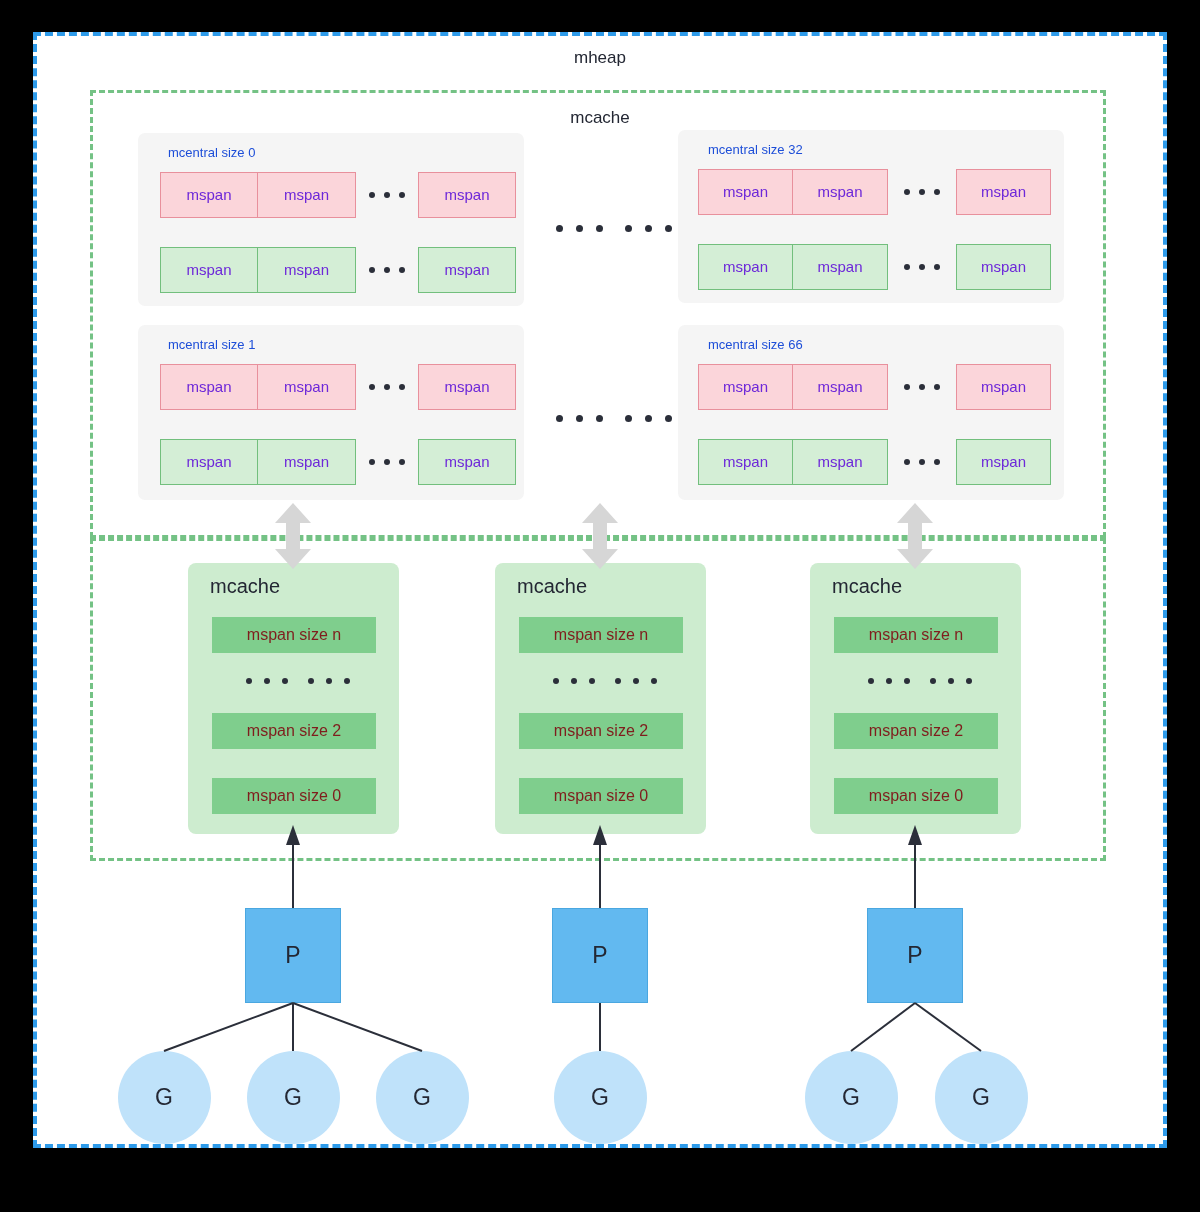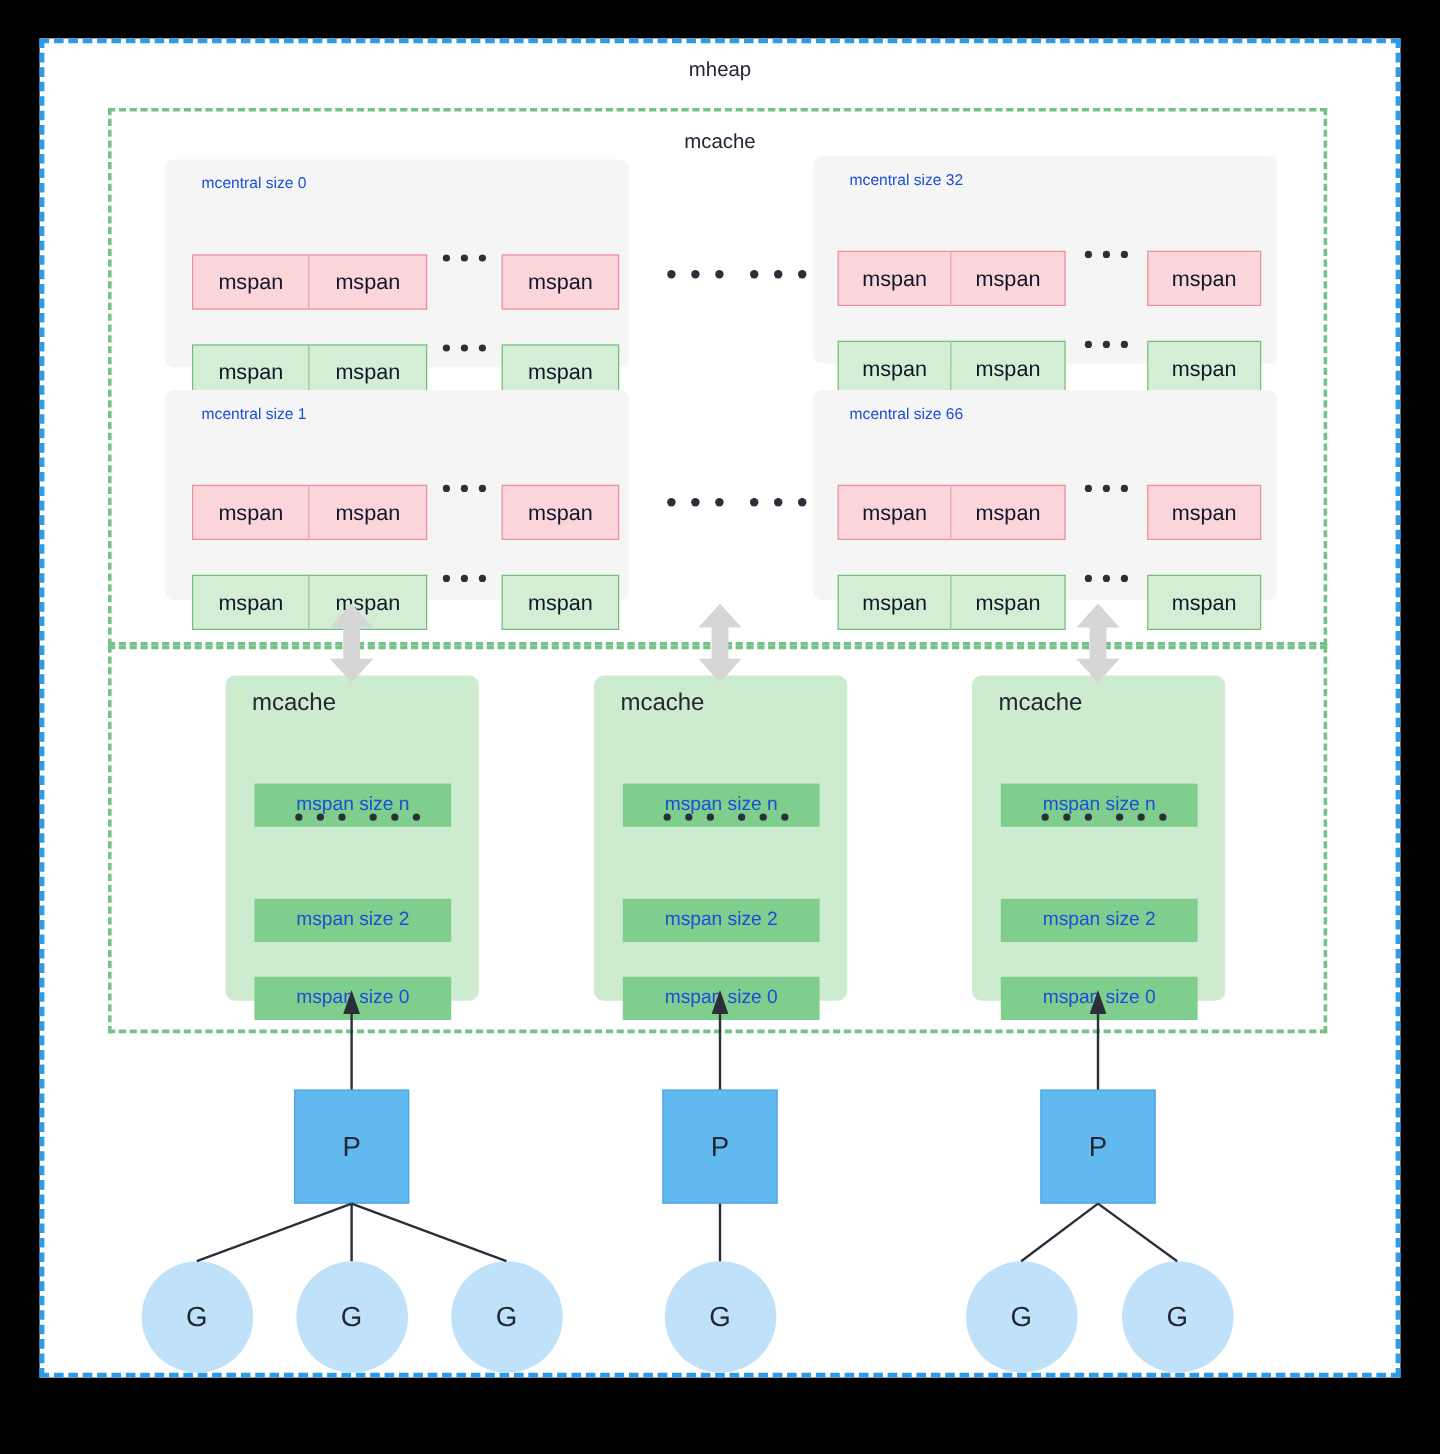--- a/index.html
+++ b/index.html
@@ -41,23 +41,22 @@
   .mcentral-title{
     position:absolute;left:30px;top:12px;font-size:13px;color:#1d4ed8;
     white-space:nowrap;
   }
   .span-row{position:absolute;display:flex;align-items:center;}
 
   .mspan{
     box-sizing:border-box;
     display:flex;align-items:center;justify-content:center;
     text-align:center;
-    font-size:18px;color:#0f172a;
+    font-size:15px;color:#6d28d9;
     line-height:1.15;
-    margin-top:40px;
   }
   .mspan.pink{background:#fbd5da;border:1px solid #e8909c;}
   .mspan.green{background:#d4eed6;border:1px solid #72bf7d;}
   .mspan.pair-left{border-right-width:1px;}
   .mspan.pair-right{border-left:none;}
 
   
   .w-left{width:98px;height:46px;}
   
   .w-right{width:95px;height:46px;word-break:break-all;}
@@ -79,21 +78,21 @@
   
   .mcache{
     position:absolute;background:#cdeccf;border-radius:8px;box-sizing:border-box;
   }
   .mcache-title{
     position:absolute;left:22px;top:12px;font-size:20px;color:#232733;
   }
   .mcache-slot{
     position:absolute;background:#7fce8d;
     display:flex;align-items:center;justify-content:center;
-    font-size:16px;color:#1d4ed8;margin-top:36px;
+    font-size:16px;color:#7f1d1d;
   }
   .mcache-dots{
     position:absolute;display:flex;align-items:center;
   }
   .mcache-dots .d{width:6px;height:6px;border-radius:50%;background:#2b2f3a;}
   .mcache-dots .gap-s{width:12px;}
   .mcache-dots .gap-l{width:20px;}
 
   
   .dbl-arrow{position:absolute;}

